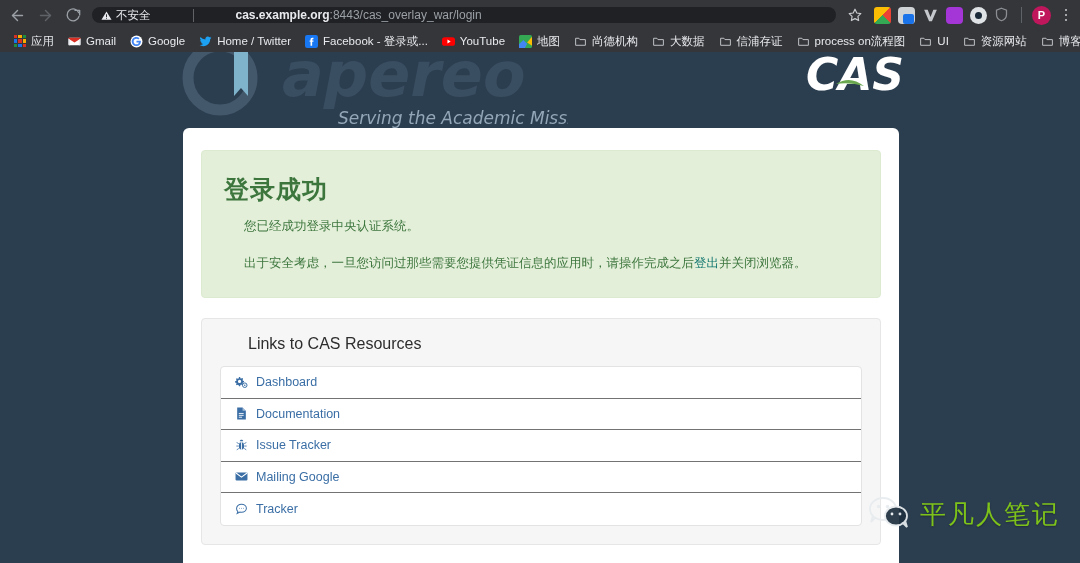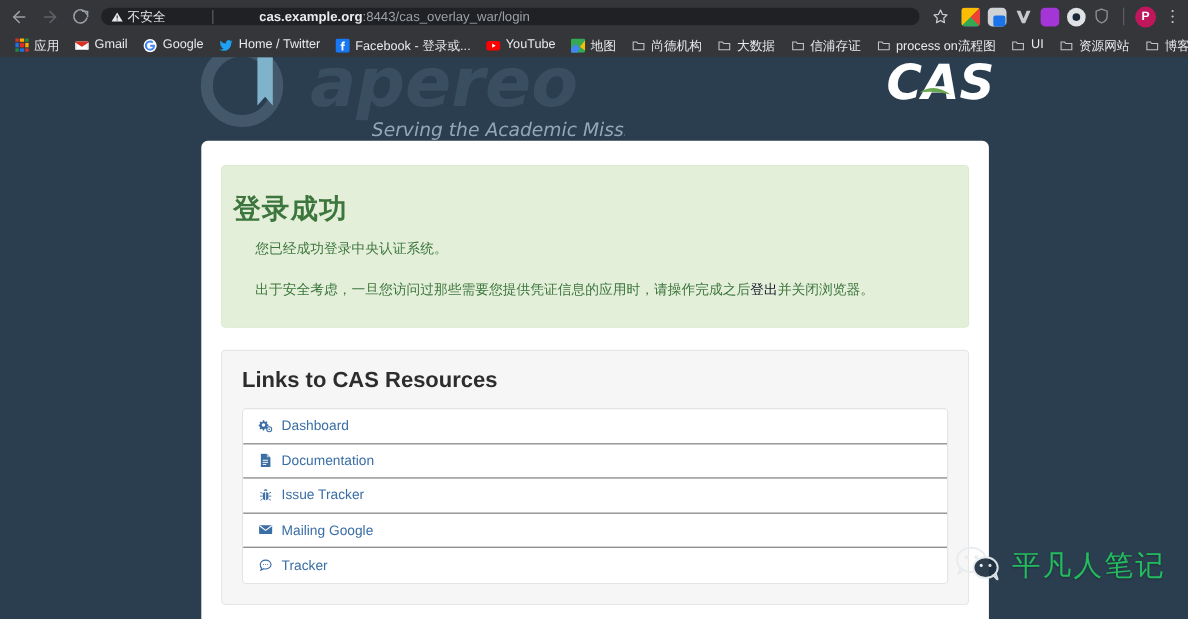--- a/index.html
+++ b/index.html
@@ -110,41 +110,42 @@
   .container {
     position: absolute; left: 183px; top: 76px;
     width: 716px; bottom: -40px;
     background: #fff; border-radius: 6px 6px 0 0;
     padding: 22px 18px 0 18px;
   }
 
   .alert-success {
     background: #e4efd9; border: 1px solid #dcead0;
     border-radius: 4px;
-    padding: 22px 22px 24px 10px;
+    padding: 22px 22px 24px 22px;
   }
   .alert-title {
     font-size: 25px; font-weight: 700; color: #3c763d;
     letter-spacing: 1px; margin-bottom: 10px;
   }
   .alert-p {
     font-size: 12.5px; color: #3c763d; line-height: 1.6; margin-left: 20px;
   }
   .alert-p.second { margin-top: 17px; }
-  .alert-p a { color: #0f172a; text-decoration: none; }
+  .alert-p a { color: #0f766e; text-decoration: none; }
 
   .panel {
     margin-top: 20px;
     background: #f6f6f6; border: 1px solid #e6e6e6;
     border-radius: 4px;
     padding: 16px 18px 18px 18px;
   }
   .panel-title {
-    font-size: 20px; font-weight: 700; color: #2d2d2d;
+    font-size: 16px; font-weight: 400; color: #2d2d2d;
     margin-bottom: 13px;
+    margin-left: 28px;
   }
   .list-group {
     border: 1px solid #e3e3e3; border-radius: 4px;
     background: #fff; overflow: hidden;
   }
   .list-item {
     display: flex; align-items: center; gap: 8px;
     padding: 9px 14px; height: 31.5px;
     border-bottom: 1px solid #737373;
     font-size: 12.5px; color: #3a6ea5;
@@ -153,21 +154,21 @@
   .list-item:last-child { border-bottom: none; }
   .li-ico { width: 13px; height: 13px; flex: none; color:#3a6ea5; display:block; }
 
   
   .watermark {
     position: absolute; right: 20px; bottom: 30px;
     display: flex; align-items: center; gap: 9px;
     opacity: 0.93; pointer-events: none;
   }
   .wm-text {
-    color: #22c55e; font-size: 26px; letter-spacing: 2px;
+    color: #84cc16; font-size: 26px; letter-spacing: 2px;
     font-family: Liberation Mono, monospace;
     text-shadow: 0 1px 2px rgba(0,0,0,.35);
   }
 </style>
 </head>
 <body>
 
 <div class="browser">
 
   <div class="chrome-toolbar">

